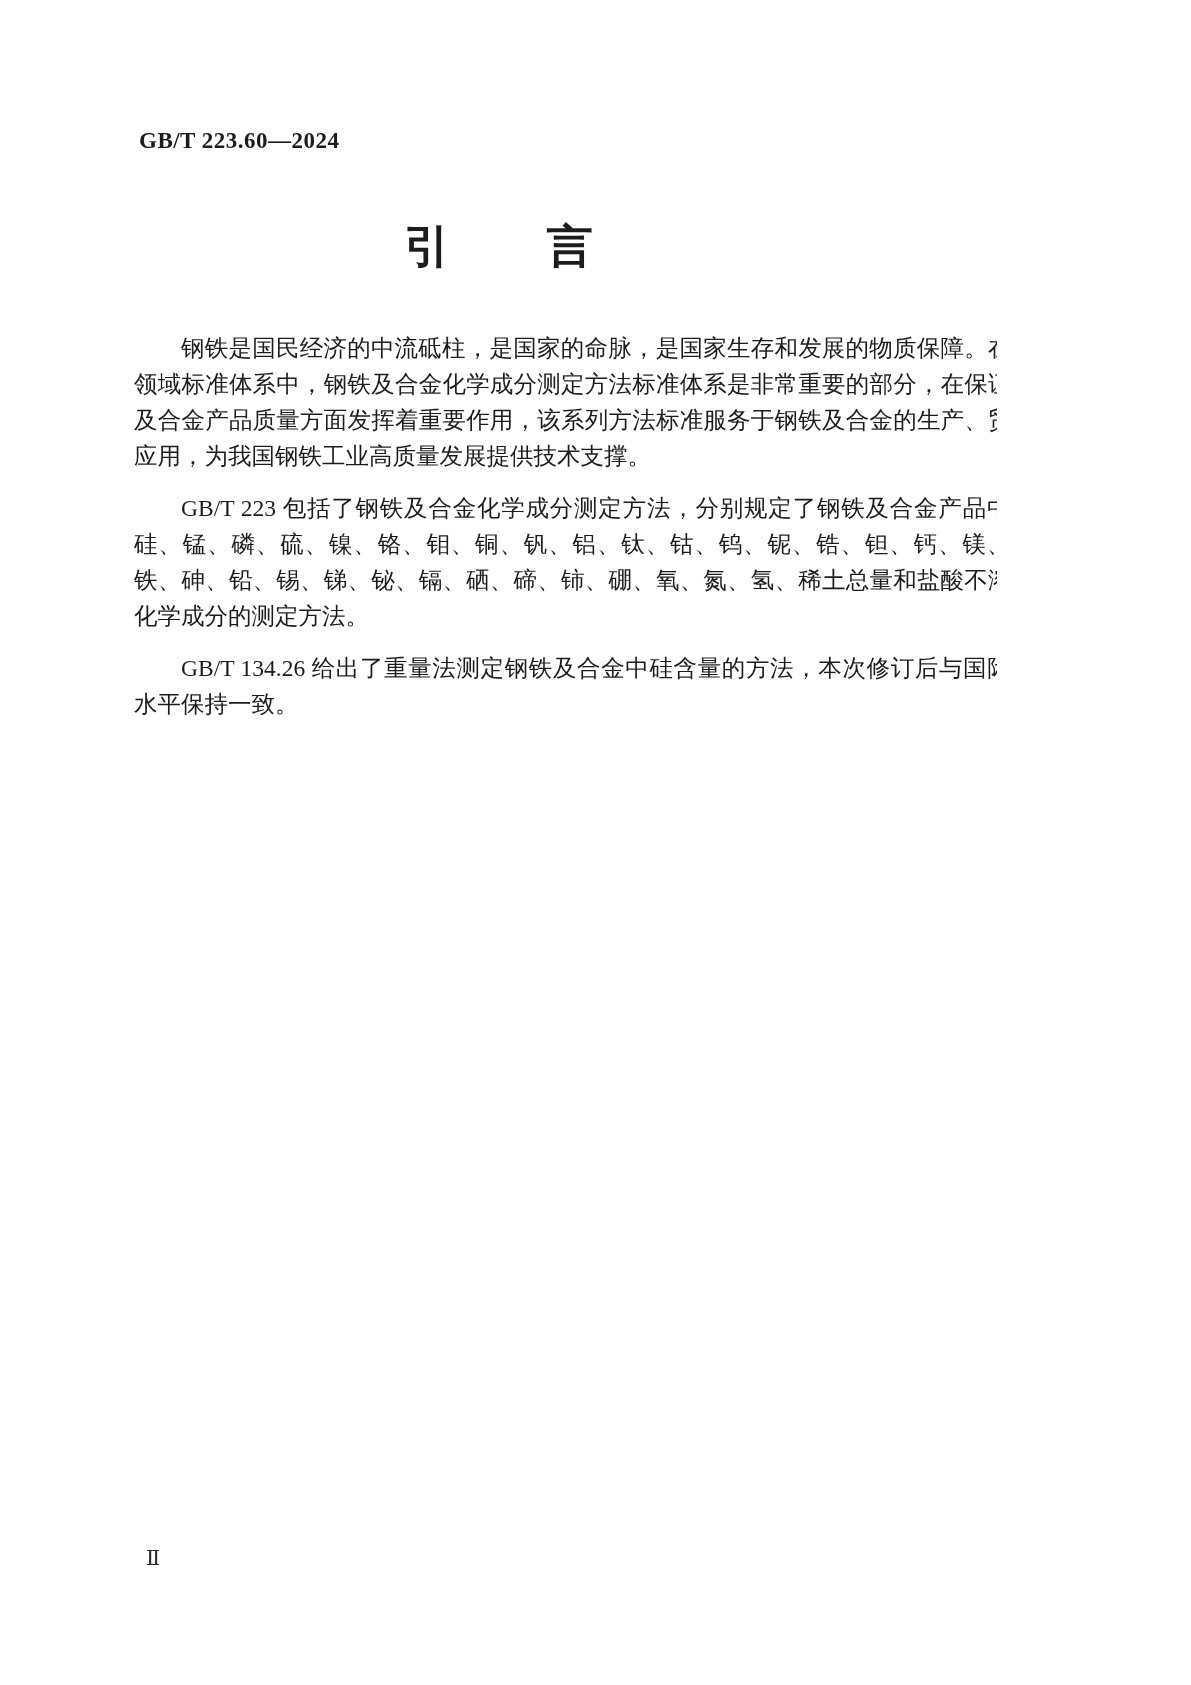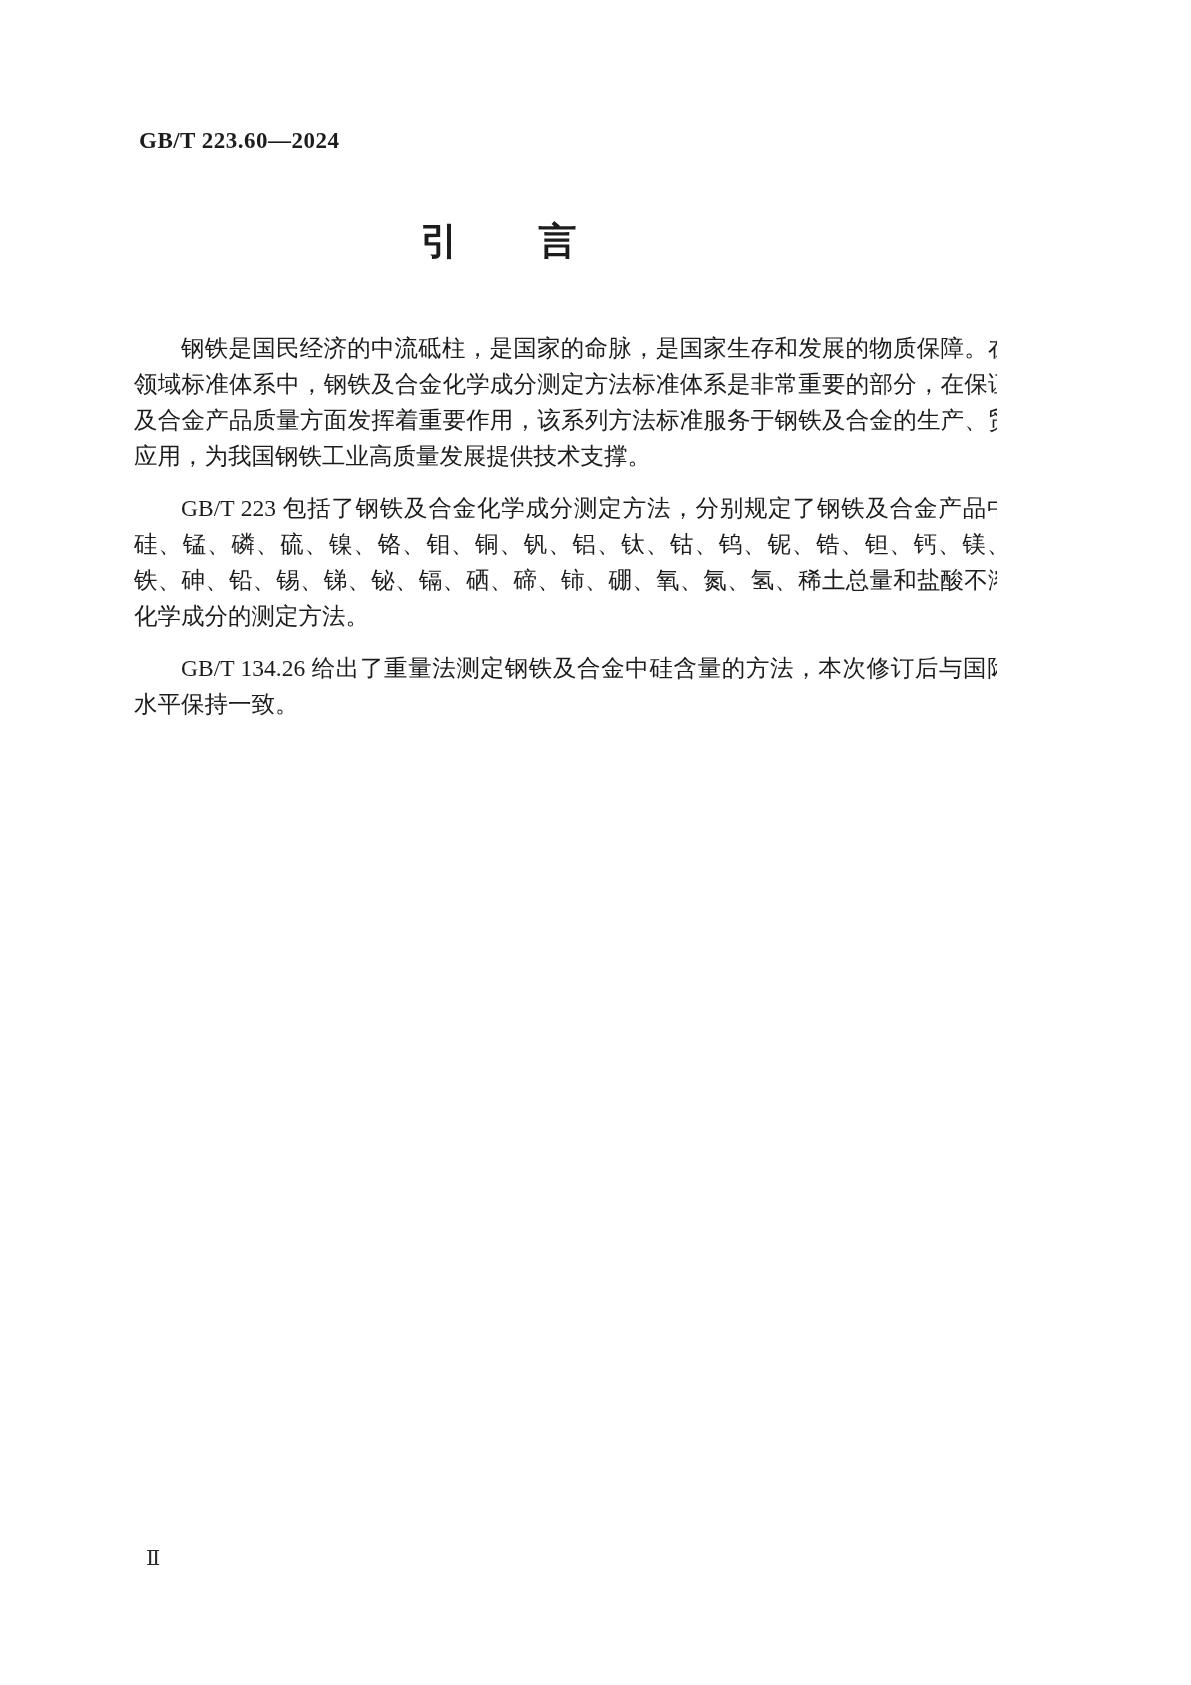--- a/index.html
+++ b/index.html
@@ -26,21 +26,21 @@
     white-space: nowrap;
   }
   .page-title {
     position: absolute;
     top: 216px;
     left: 0;
     right: 0;
     text-align: center;
     font-family: "Liberation Sans", "DejaVu Sans", sans-serif;
     font-weight: bold;
-    font-size: 38px;
+    font-size: 46px;
     letter-spacing: 2.1em;
     padding-left: 2.1em; 
     white-space: nowrap;
   }
   .body-text {
     position: absolute;
     left: 118px;
     top: 314px;
     width: 957px;
     font-size: 23.5px;

